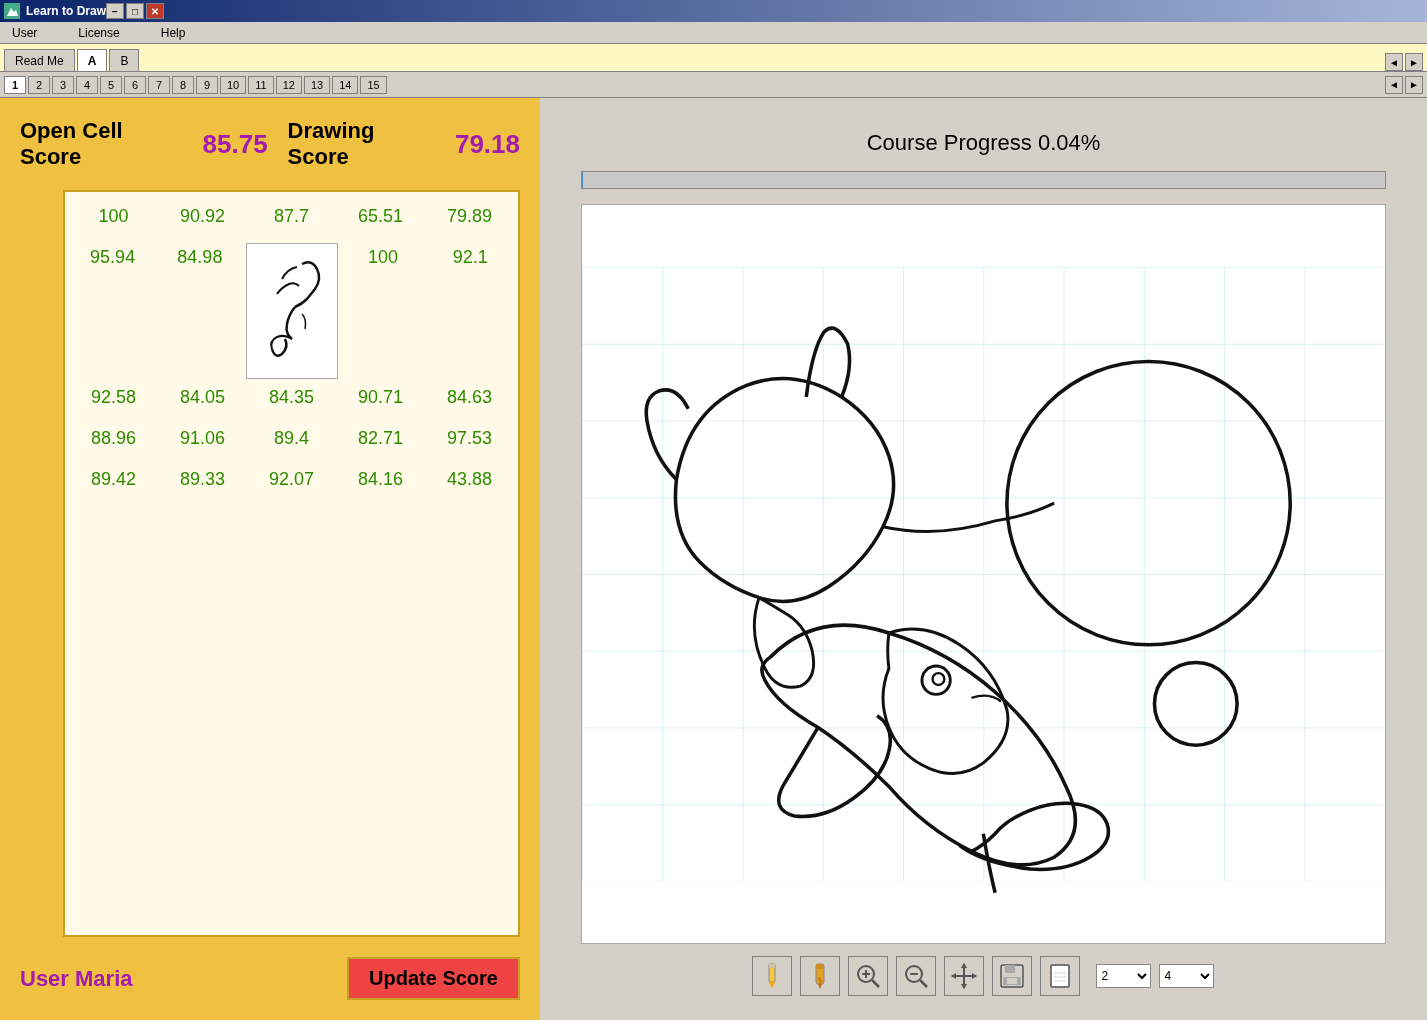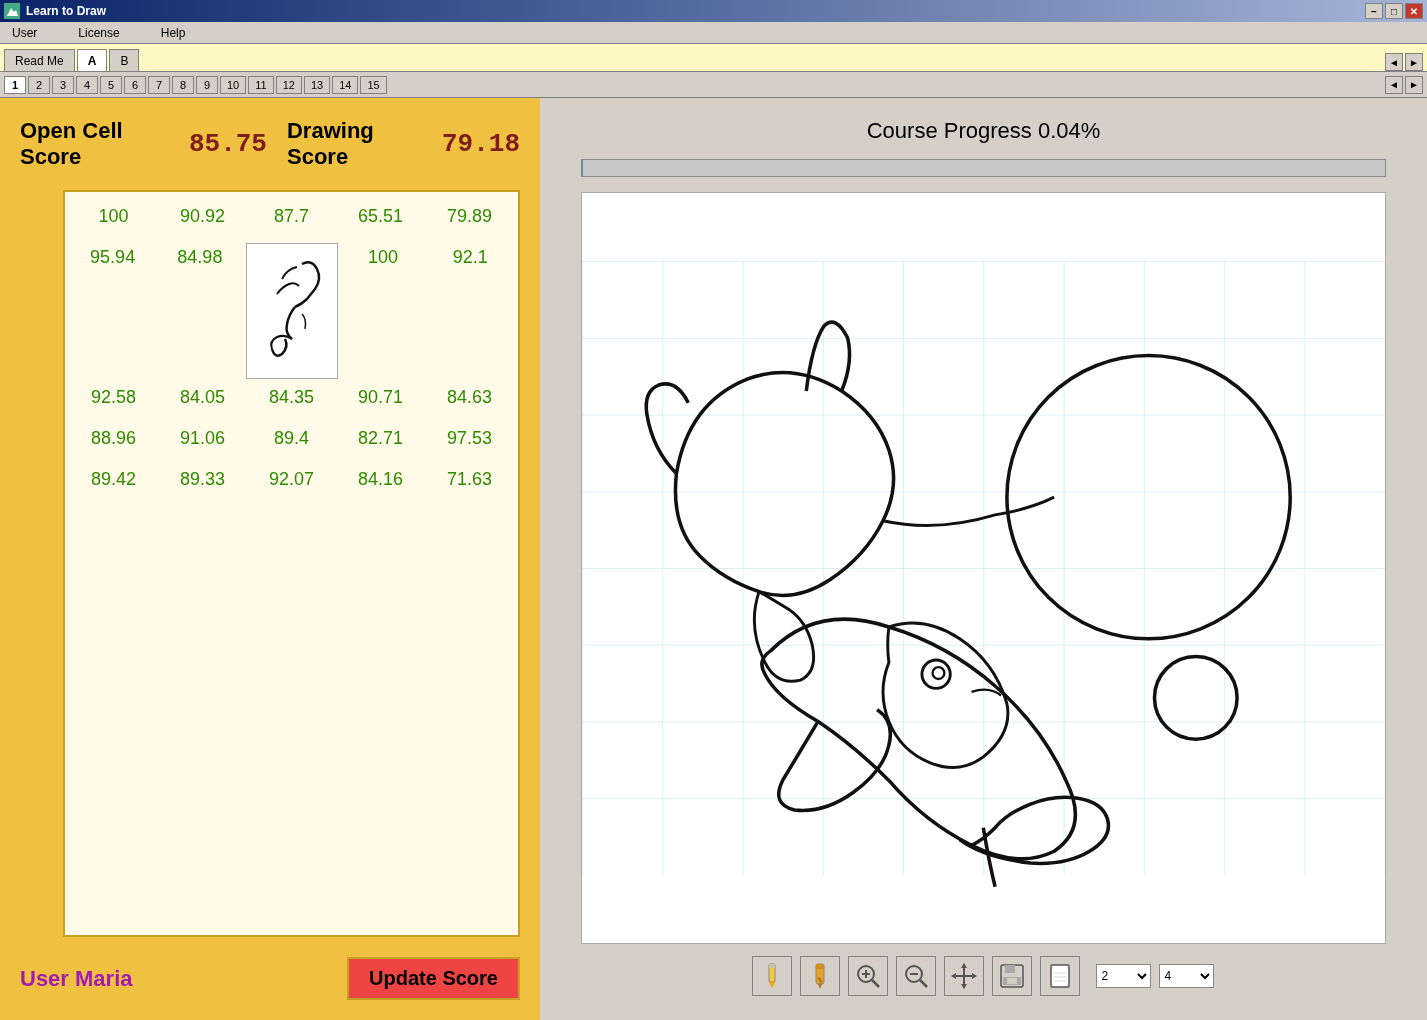--- a/index.html
+++ b/index.html
@@ -12,21 +12,20 @@
       overflow: hidden;
     }
 
     
     .title-bar {
       background: linear-gradient(to right, #0a246a, #a6b5d7);
       color: white;
       height: 22px;
       display: flex;
       align-items: center;
-      justify-content: space-between;
       padding: 0 4px;
       font-size: 12px;
       font-weight: bold;
     }
     .title-bar-left {
       display: flex;
       align-items: center;
       gap: 6px;
     }
     .title-icon {
@@ -158,22 +157,21 @@
       margin-bottom: 10px;
     }
     .score-label {
       font-size: 22px;
       font-weight: bold;
       color: #000;
     }
     .score-value {
       font-size: 26px;
       font-weight: bold;
-      color: #7f1d1d;
-      font-family: Liberation Mono, monospace;
+      color: #a21caf;
     }
     .score-row {
       display: grid;
       grid-template-columns: repeat(5, 1fr);
       margin-bottom: 8px;
     }
     .score-cell {
       text-align: center;
       font-size: 18px;
       color: #2e8b00;
@@ -208,20 +206,21 @@
       padding: 20px;
       display: flex;
       flex-direction: column;
       align-items: center;
     }
     .progress-title {
       font-size: 22px;
       font-weight: normal;
       color: #000;
       margin-bottom: 15px;
+      margin-top: 12px;
     }
     .progress-bar-container {
       width: 95%;
       height: 18px;
       background: #c8c8c8;
       border: 1px solid #888;
       margin-bottom: 15px;
     }
     .progress-bar-fill {
       height: 100%;
@@ -404,21 +403,21 @@
         <div class="score-cell">89.4</div>
         <div class="score-cell">82.71</div>
         <div class="score-cell">97.53</div>
       </div>
 
       <div class="score-row">
         <div class="score-cell">89.42</div>
         <div class="score-cell">89.33</div>
         <div class="score-cell">92.07</div>
         <div class="score-cell">84.16</div>
-        <div class="score-cell">71.63</div>
+        <div class="score-cell">43.88</div>
       </div>
     </div>
 
     <div class="bottom-bar">
       <span class="user-label">User Maria</span>
       <button class="update-btn">Update Score</button>
     </div>
   </div>
 
   <div class="right-panel">

